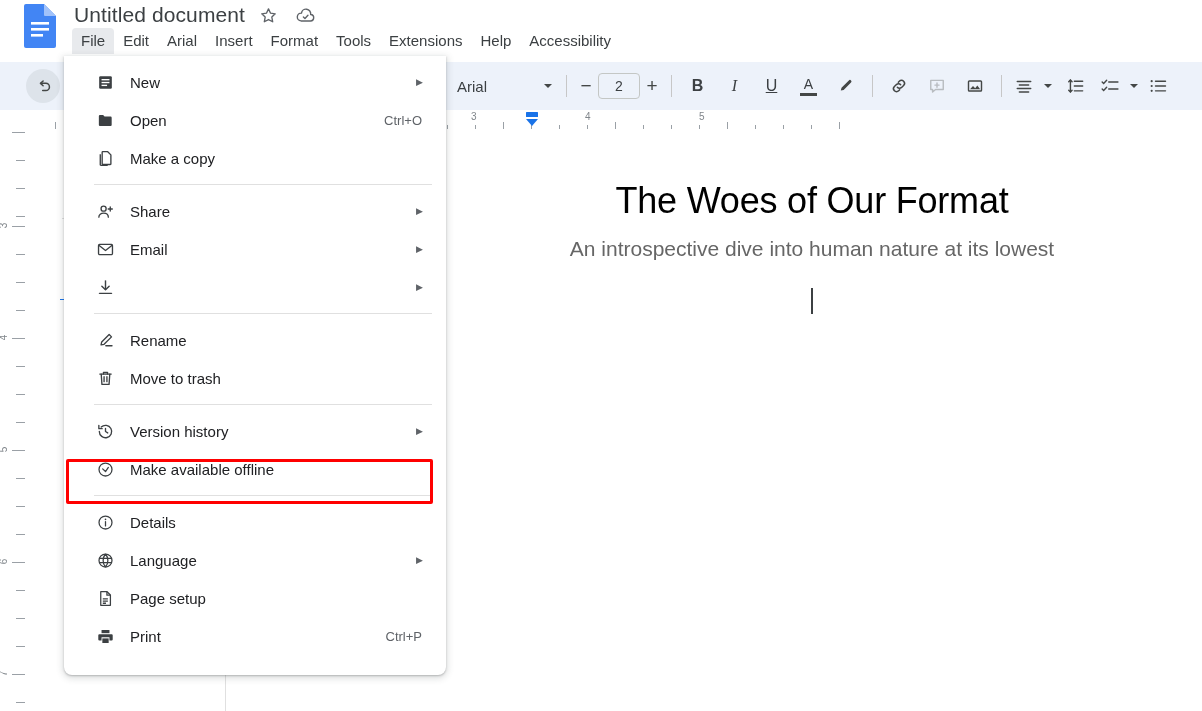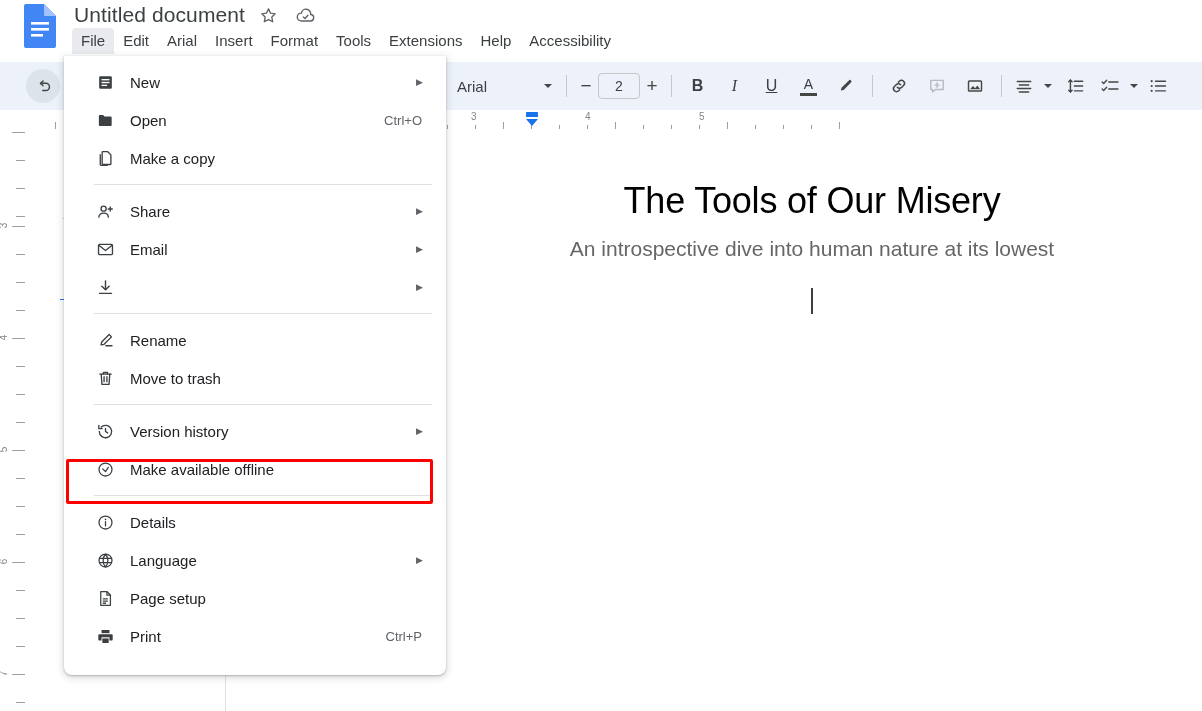--- a/index.html
+++ b/index.html
@@ -369,21 +369,21 @@
     <div class="outline-item sel">
       <span class="dash">–</span>
       <span>Th</span>
     </div>
     <div class="outline-item">Ho</div>
     <div class="outline-item">W</div>
   </div>
 
   <div class="canvas">
     <div class="page">
-      <h1 class="doc-h1">The Tools of Our Misery</h1>
+      <h1 class="doc-h1">The Woes of Our Format</h1>
       <p class="doc-sub">An introspective dive into human nature at its lowest</p>
       <div class="caret"></div>
     </div>
   </div>
 
   <div class="menu">
 
     <div class="mi">
       <span class="mi-icon">
         <svg width="19" height="19" viewBox="0 0 24 24" fill="#3c4043">

